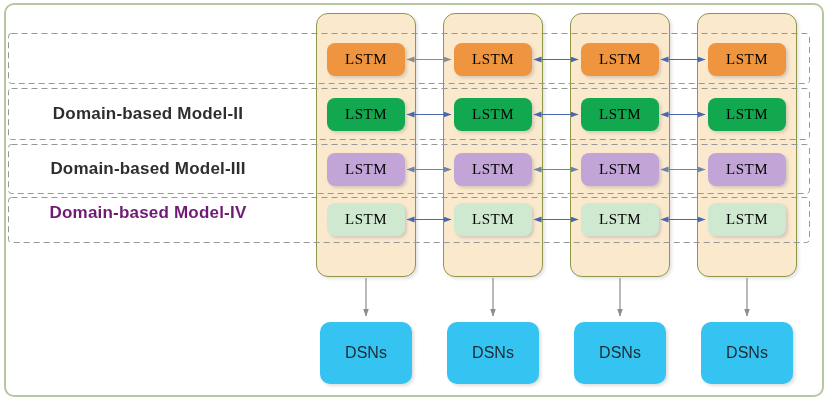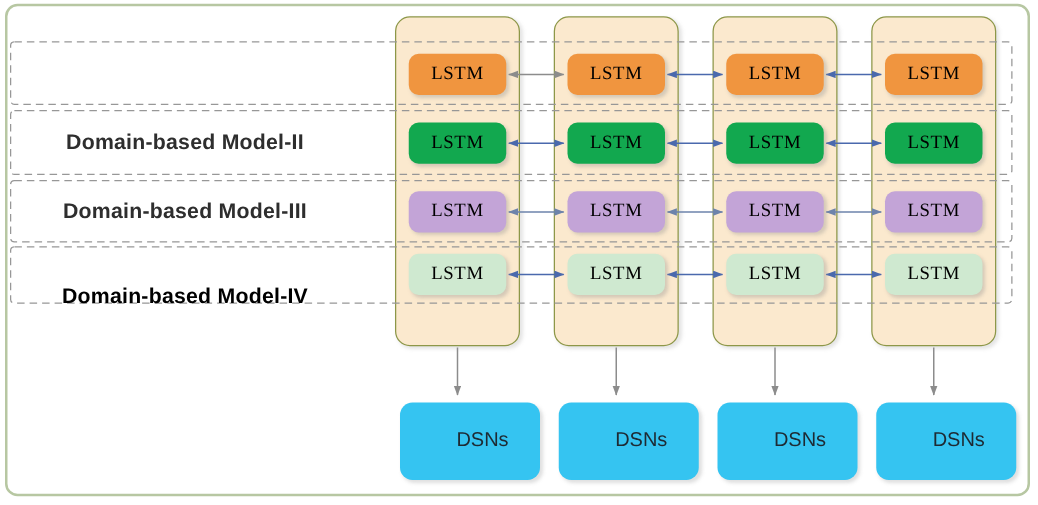--- a/index.html
+++ b/index.html
@@ -30,21 +30,20 @@
     font-size:15px;letter-spacing:.5px;color:#000000;
     box-shadow:2px 2px 3px rgba(140,140,140,.35);
     font-family:Liberation Serif, serif;
   }
   .dsn{
     position:absolute;top:322px;width:92px;height:62px;z-index:4;
     background:#35c4f1;border-radius:10px;
     display:flex;align-items:center;justify-content:center;
     font-size:16px;color:#1e2a33;
     box-shadow:2px 2px 3px rgba(150,150,150,.3);
-    padding-left:20px;
   }
 </style>
 </head>
 <body>
 
 <div class="canvas">
 
   <div class="outer-frame"></div>
 
   <div class="column" style="left: 316px; background-color: rgb(251, 233, 206);"></div>
@@ -87,21 +86,21 @@
     <line x1="661" y1="219.5" x2="705" y2="219.5" stroke="#4a69ad" stroke-width="1.2" marker-start="url(#mb)" marker-end="url(#mb)"></line>
 
     <line x1="366" y1="278" x2="366" y2="316" stroke="#8c8c8c" stroke-width="1.2" marker-end="url(#mg)"></line>
     <line x1="493" y1="278" x2="493" y2="316" stroke="#8c8c8c" stroke-width="1.2" marker-end="url(#mg)"></line>
     <line x1="620" y1="278" x2="620" y2="316" stroke="#8c8c8c" stroke-width="1.2" marker-end="url(#mg)"></line>
     <line x1="747" y1="278" x2="747" y2="316" stroke="#8c8c8c" stroke-width="1.2" marker-end="url(#mg)"></line>
   </svg>
 
   <div class="row-label" style="top: 144px; height: 49px; color: rgb(46, 46, 46);">Domain-based Model-III</div>
   <div class="row-label" style="top: 88px; height: 51px; color: rgb(46, 46, 46);">Domain-based Model-II</div>
-  <div class="row-label" style="top: 214px; height: 45px; color: #000000;">Domain-based Model-IV</div>
+  <div class="row-label" style="top: 190px; height: 45px; color: #701a75;">Domain-based Model-IV</div>
 
   <div class="lstm" style="left: 327px; top: 43px; background-color: rgb(240, 149, 63);">LSTM</div>
   <div class="lstm" style="left: 454px; top: 43px; background-color: rgb(240, 149, 63);">LSTM</div>
   <div class="lstm" style="left: 581px; top: 43px; background-color: rgb(240, 149, 63);">LSTM</div>
   <div class="lstm" style="left: 708px; top: 43px; background-color: rgb(240, 149, 63);">LSTM</div>
 
   <div class="lstm" style="left: 327px; top: 98px; background-color: rgb(18, 168, 79);">LSTM</div>
   <div class="lstm" style="left: 454px; top: 98px; background-color: rgb(18, 168, 79);">LSTM</div>
   <div class="lstm" style="left: 581px; top: 98px; background-color: rgb(18, 168, 79);">LSTM</div>
   <div class="lstm" style="left: 708px; top: 98px; background-color: rgb(18, 168, 79);">LSTM</div>

